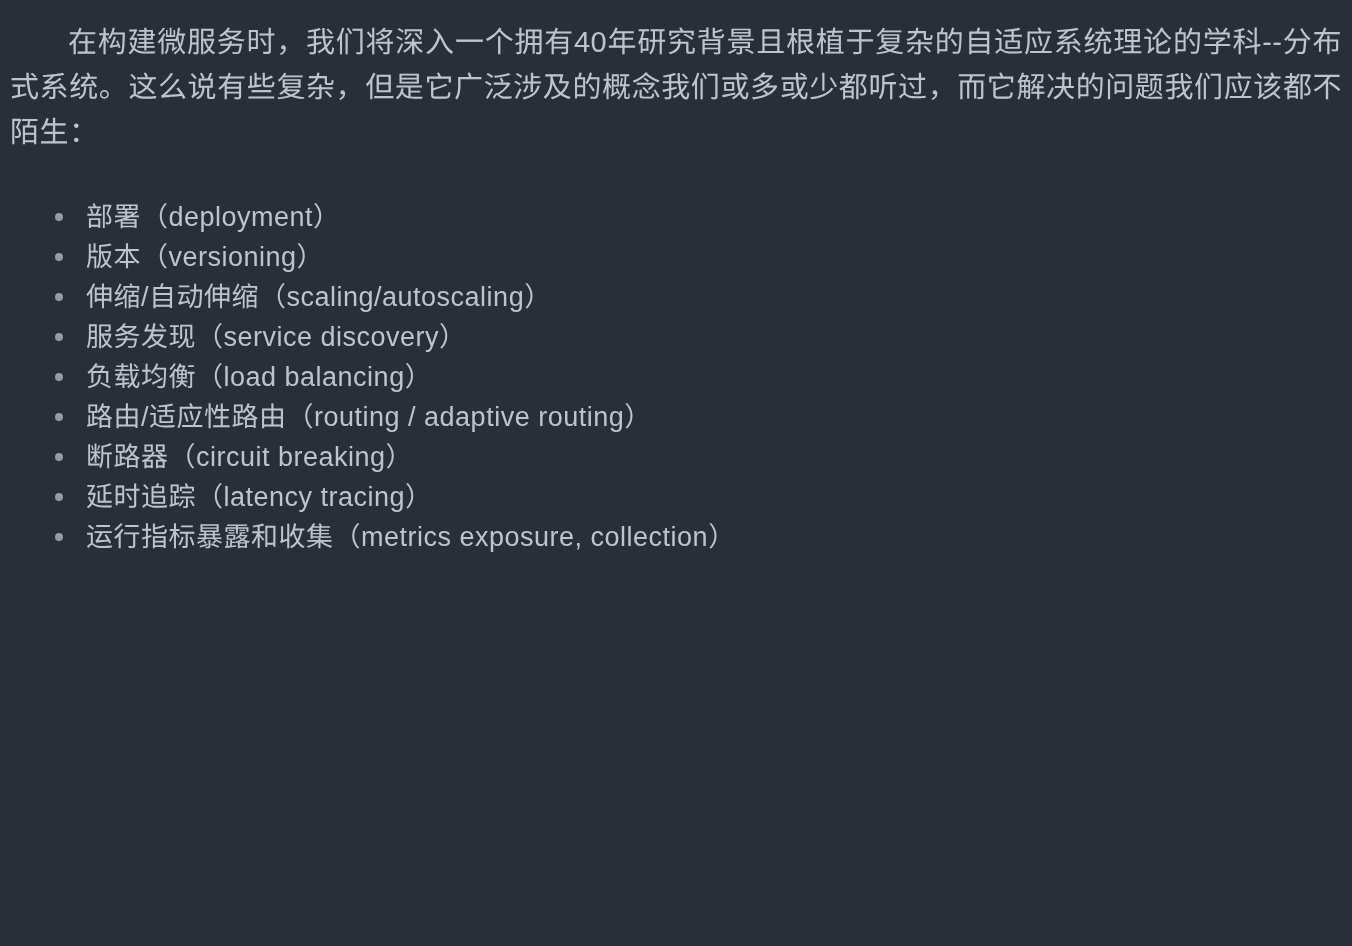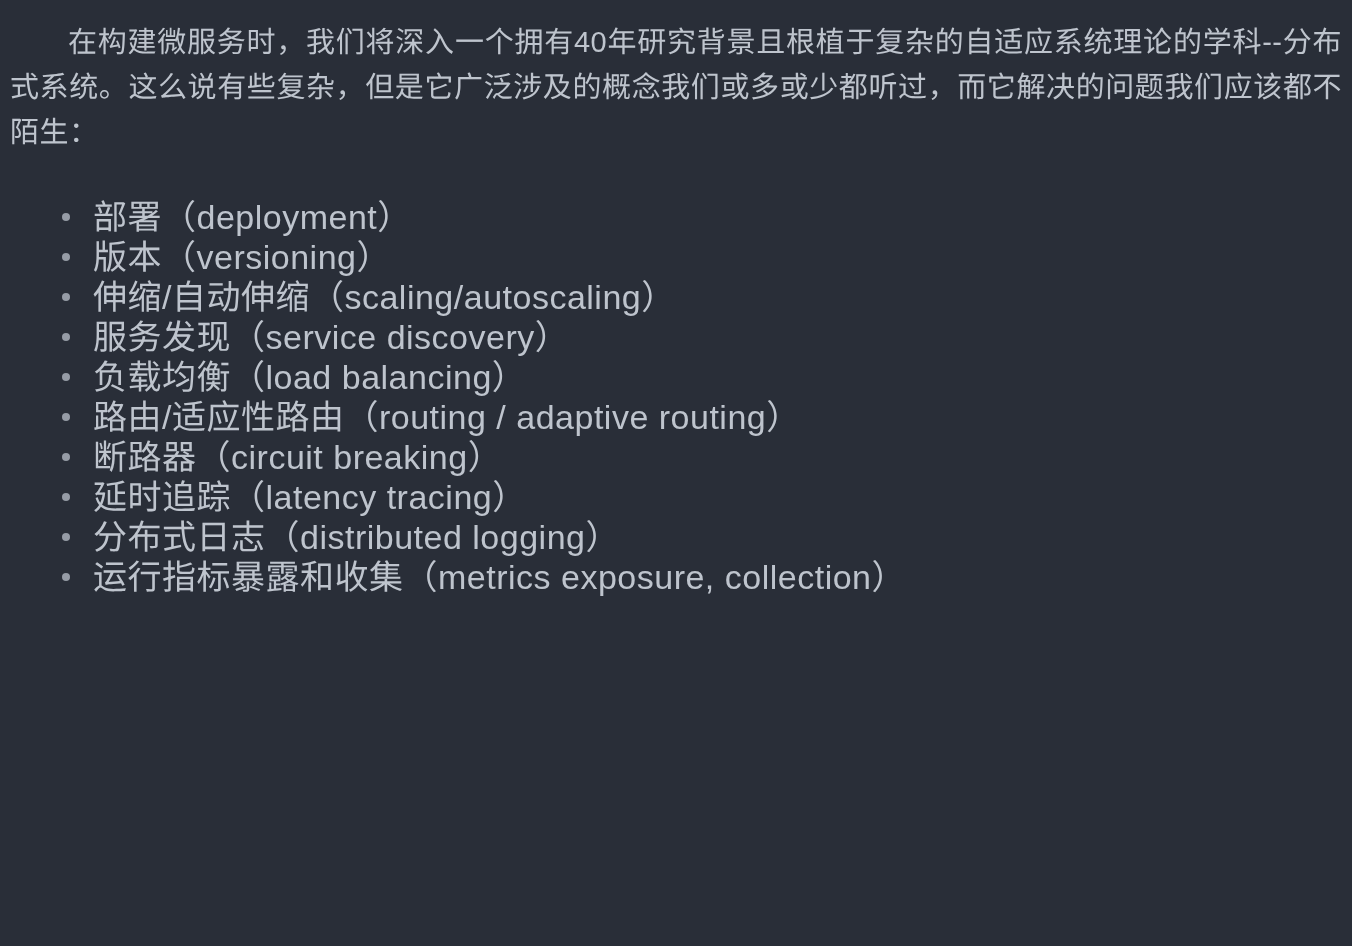--- a/index.html
+++ b/index.html
@@ -31,25 +31,24 @@
     text-align: justify;
     text-justify: inter-ideograph;
   }
   ul.concept-list {
     list-style: none;
     margin-top: 42px;
     padding-left: 76px;
   }
   ul.concept-list li {
     position: relative;
-    font-size: 34px;
+    font-size: 27px;
     line-height: 40px;
     letter-spacing: 0.5px;
     white-space: nowrap;
-    margin-left: 7px;
   }
   ul.concept-list li::before {
     content: "";
     position: absolute;
     left: -31px;
     top: 16px;
     width: 8px;
     height: 8px;
     border-radius: 50%;
     background: var(--bullet);
@@ -96,21 +95,18 @@
         <span>断路器（circuit breaking）</span>
       </li>
 
 
 
       <li>
         <span>延时追踪（latency tracing）</span>
       </li>
 
 
-      <li>
-        <span>分布式日志（distributed logging）</span>
-      </li>
 
       <li>
         <span>运行指标暴露和收集（metrics exposure, collection）</span>
       </li>
     </ul>
 </main>
 
 </body></html>

